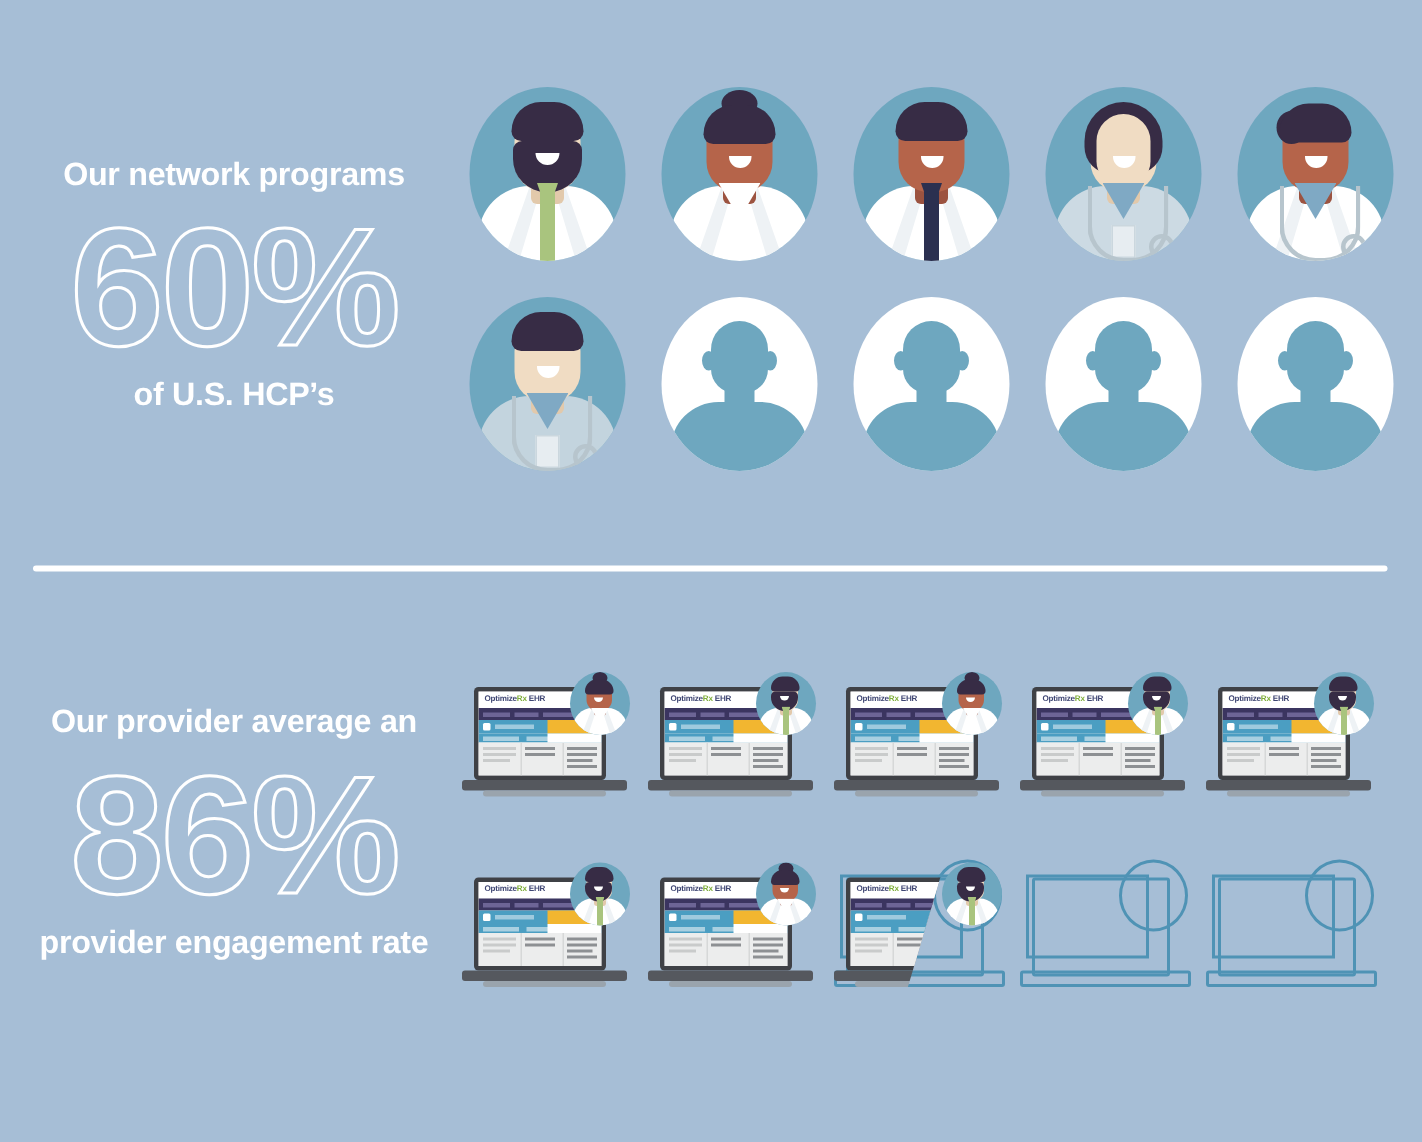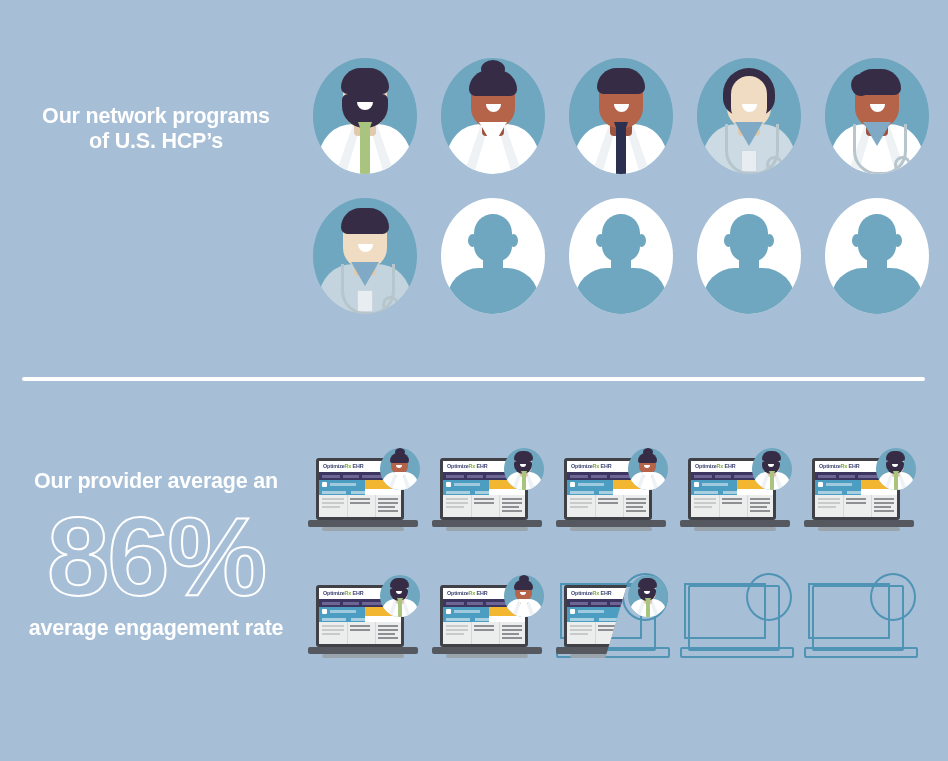--- a/index.html
+++ b/index.html
@@ -250,20 +250,21 @@
     z-index:3;
   }
 </style>
 </head>
 <body>
 
 <div class="stage">
 
   <div class="textblock tb-top">
     <div class="lead">Our network programs</div>
+    <div class="bignum">60%</div>
     <div class="sub">of U.S. HCP’s</div>
   </div>
 
   <div class="avatar-grid">
 
     <div class="av-row">
 
       <div class="avatar av-teal" style="left:0px;top:0px;">
         <div class="fig">
           <div class="coat"></div>
@@ -395,21 +396,21 @@
         </div>
       </div>
     </div>
   </div>
 
   <div class="divider"></div>
 
   <div class="textblock tb-bottom">
     <div class="lead">Our provider average an</div>
     <div class="bignum">86%</div>
-    <div class="sub">average engagement rate</div>
+    <div class="sub">provider engagement rate</div>
   </div>
 
   <div class="laptop-grid">
 
     <div class="lp-row">
 
       <div class="laptop" style="left:0px;top:0px;">
         <div class="lid">
             <div class="screen">
           <div class="scr-title">

